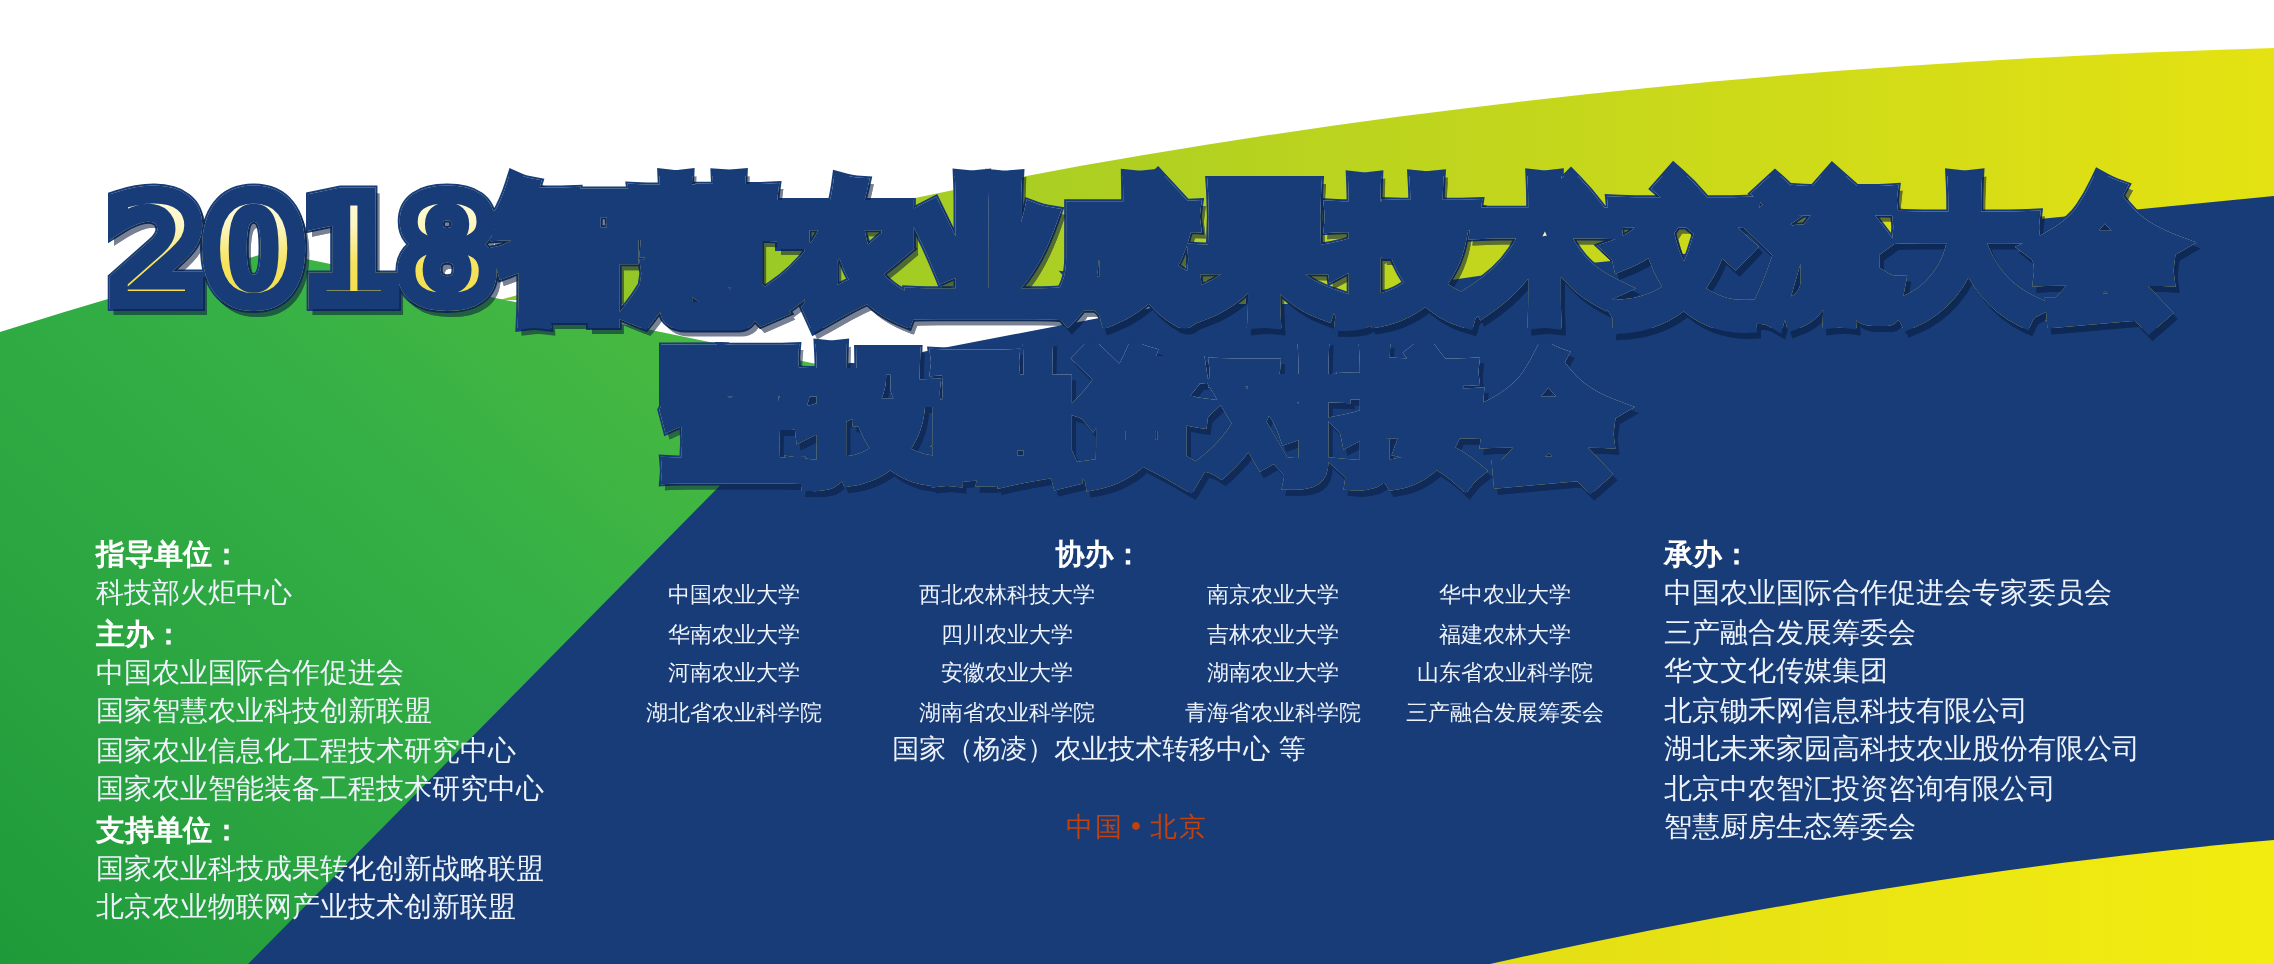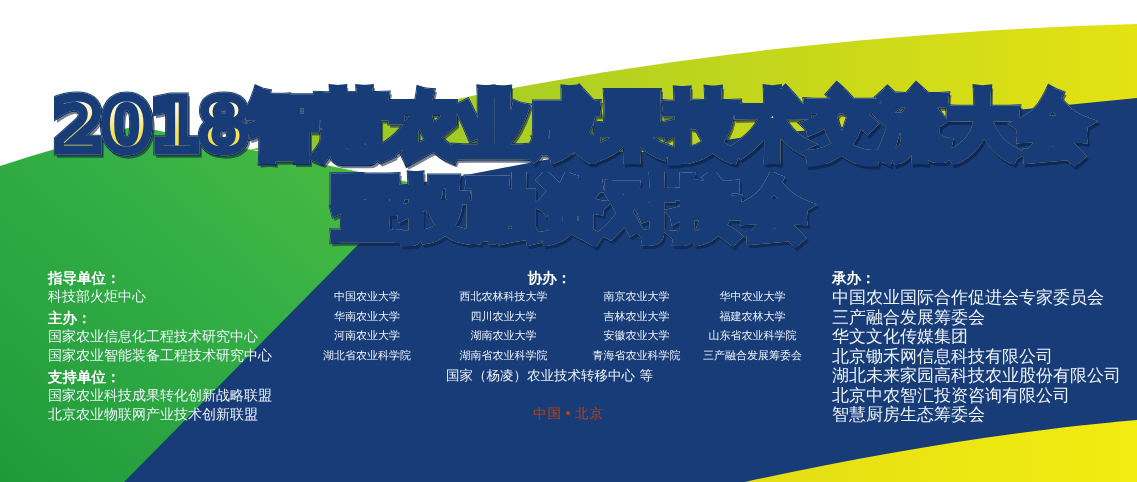--- a/index.html
+++ b/index.html
@@ -120,24 +120,23 @@
     line-height: 20px;
     font-weight: bold;
     color: #ffffff;
     white-space: nowrap;
   }
   .ln {
     font-size: 14px;
     line-height: 19.5px;
     color: #eef3fb;
     white-space: nowrap;
-    font-family: Liberation Mono, monospace;
   }
   .ln-small {
-    font-size: 17px;
+    font-size: 14px;
     line-height: 19.5px;
     color: #eef3fb;
     white-space: nowrap;
   }
 
   
   .xb-grid {
     display: grid;
     grid-template-columns: 140px 133px 133px auto;
     column-gap: 0px;
@@ -227,20 +226,22 @@
     <div class="sub-title">暨投融资对接会</div>
   </div>
 
   <div class="credits">
 
     <div class="col col-guide">
       <div class="hd">指导单位：</div>
       <div class="ln">科技部火炬中心</div>
 
       <div class="hd">主办：</div>
+      <div class="ln">中国农业国际合作促进会</div>
+      <div class="ln">国家智慧农业科技创新联盟</div>
       <div class="ln">国家农业信息化工程技术研究中心</div>
       <div class="ln">国家农业智能装备工程技术研究中心</div>
 
       <div class="hd">支持单位：</div>
       <div class="ln">国家农业科技成果转化创新战略联盟</div>
       <div class="ln">北京农业物联网产业技术创新联盟</div>
     </div>
 
     <div class="col col-xieban">
       <div class="hd">协办：</div>
@@ -249,22 +250,22 @@
         <div class="ln">西北农林科技大学</div>
         <div class="ln">南京农业大学</div>
         <div class="ln">华中农业大学</div>
 
         <div class="ln">华南农业大学</div>
         <div class="ln">四川农业大学</div>
         <div class="ln">吉林农业大学</div>
         <div class="ln">福建农林大学</div>
 
         <div class="ln">河南农业大学</div>
+        <div class="ln">安徽农业大学</div>
         <div class="ln">湖南农业大学</div>
-        <div class="ln">安徽农业大学</div>
         <div class="ln">山东省农业科学院</div>
 
         <div class="ln">湖北省农业科学院</div>
         <div class="ln">湖南省农业科学院</div>
         <div class="ln">青海省农业科学院</div>
         <div class="ln">三产融合发展筹委会</div>
       </div>
       <div class="xb-last">国家（杨凌）农业技术转移中心 等</div>
     </div>
 

